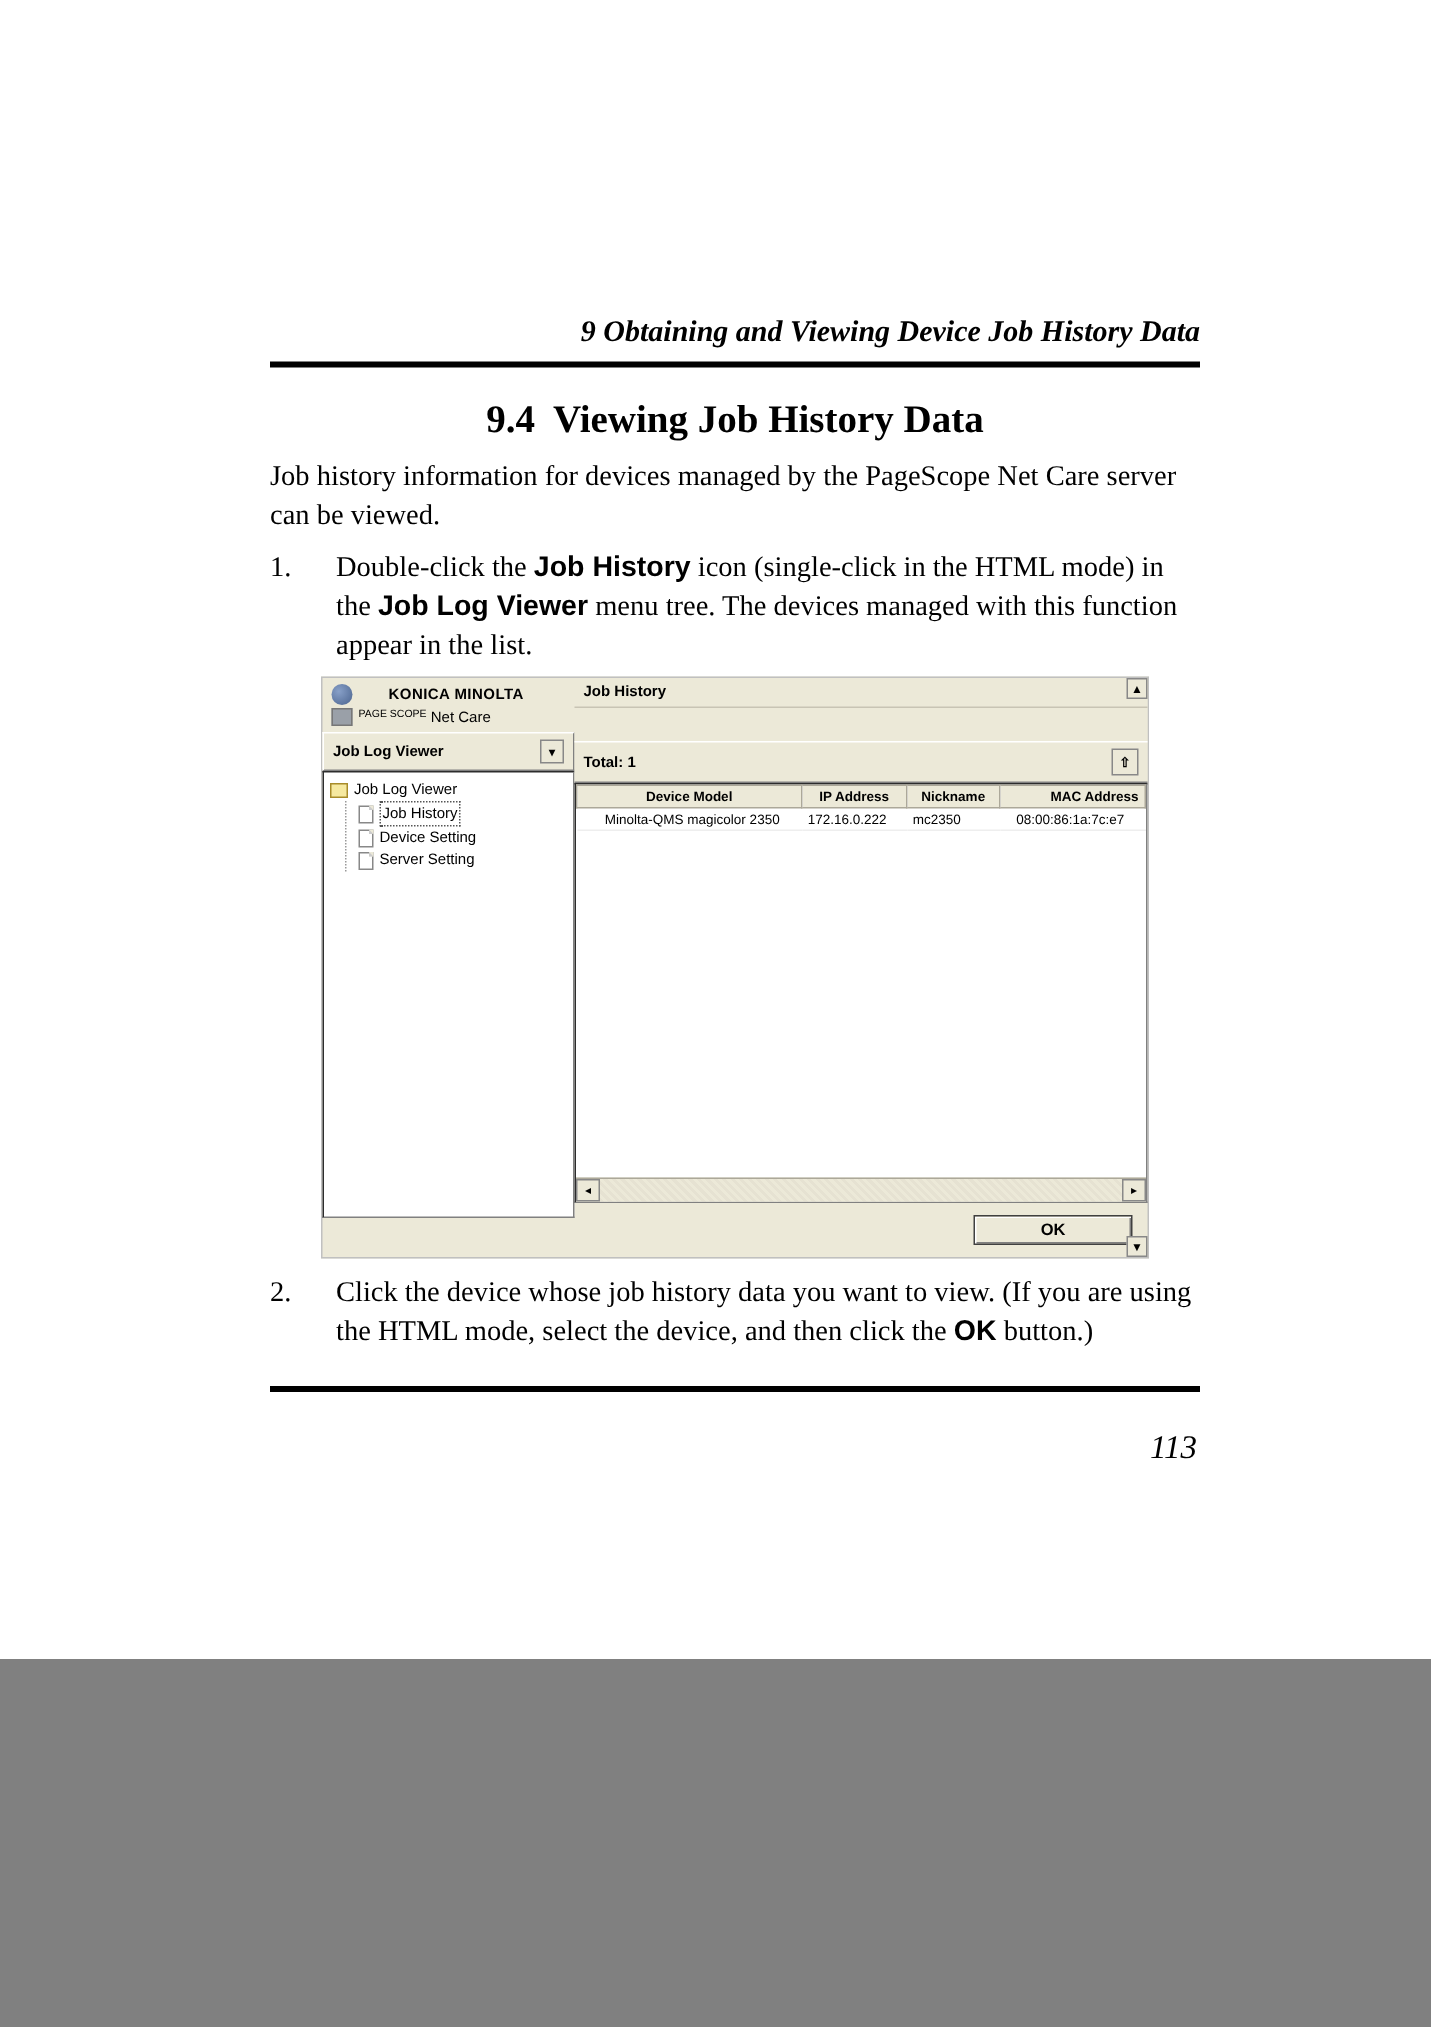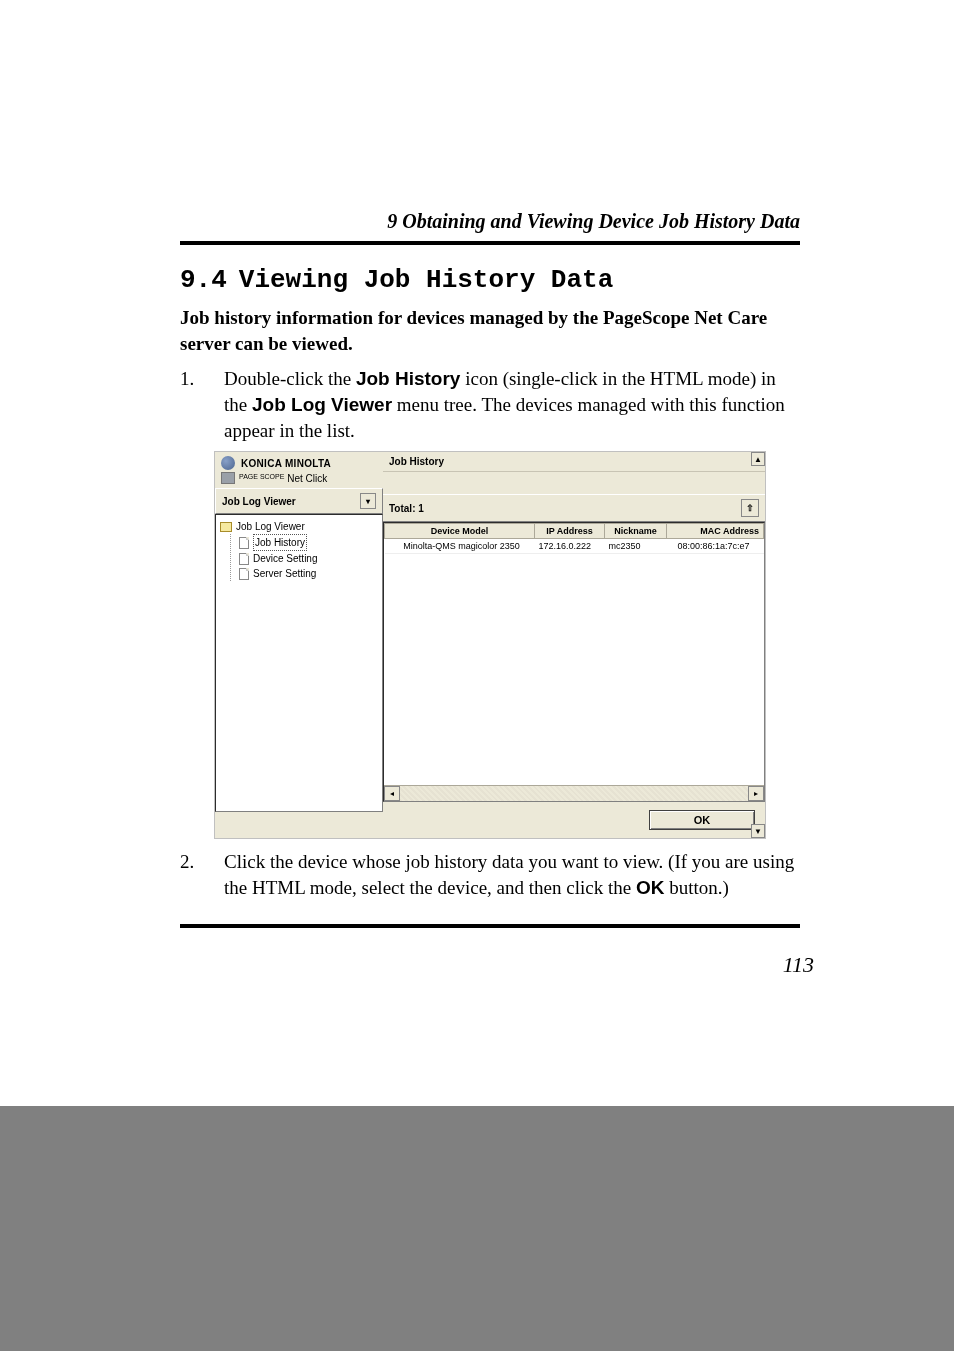--- a/index.html
+++ b/index.html
@@ -27,34 +27,34 @@
     font-size: 20px;
     text-align: right;
     margin-bottom: 8px;
   }
   .thick-rule {
     border: none;
     border-top: 4px solid #000;
     margin: 0 0 18px 0;
   }
   .section-title {
-    font-family: Liberation Mono, monospace;
+    font-family: Liberation Serif, serif;
     font-weight: bold;
     font-size: 26px;
     margin: 20px 0 10px 0;
+    text-align: center;
   }
   .section-num {
     display: inline-block;
     margin-right: 12px;
   }
   .intro {
     font-size: 19px;
     line-height: 1.35;
     margin: 0 0 10px 0;
-    font-weight: bold;
   }
   .list {
     font-size: 19px;
     line-height: 1.35;
     padding-left: 0;
     margin: 0;
     list-style: none;
   }
   .list li {
     display: flex;
@@ -102,21 +102,21 @@
     display: flex;
   }
   .shot-left {
     width: 168px;
     box-sizing: border-box;
   }
   .brand-row {
     display: flex;
     align-items: center;
     padding: 4px 6px 2px 6px;
-    gap: 6px;
+    gap: 24px;
   }
   .brand-circle {
     width: 14px; height: 14px;
     border-radius: 50%;
     background: radial-gradient(circle at 35% 35%, #88a0c8, #4a638e);
     flex: 0 0 14px;
   }
   .brand-text {
     font-weight: bold;
     font-size: 10px;
@@ -319,21 +319,21 @@
   .footer-rule {
     position: absolute;
     left: 180px;
     width: 620px;
     bottom: 170px;
     border: none;
     border-top: 4px solid #000;
   }
   .page-num {
     position: absolute;
-    right: 140px;
+    right: 156px;
     bottom: 128px;
     font-style: italic;
     font-size: 22px;
   }
 </style>
 </head>
 <body>
 
 <div class="page">
   <div class="content">
@@ -362,21 +362,21 @@
         <div class="shot-inner">
 
           <div class="shot-left">
             <div class="brand-row">
               <div class="brand-circle"></div>
               <div class="brand-text">KONICA MINOLTA</div>
             </div>
             <div class="subbrand-row">
               <div class="subbrand-icon"></div>
               <div class="subbrand-text"><span class="sm">PAGE
-SCOPE</span> <span>Net Click</span></div>
+SCOPE</span> <span>Net Care</span></div>
             </div>
             <div class="menu-select">
               <span>Job Log Viewer</span>
               <span class="dd">▾</span>
             </div>
             <div class="tree">
               <div class="tree-root">
                 <span class="folder"></span>
                 <span class="lbl">Job Log Viewer</span>
               </div>

